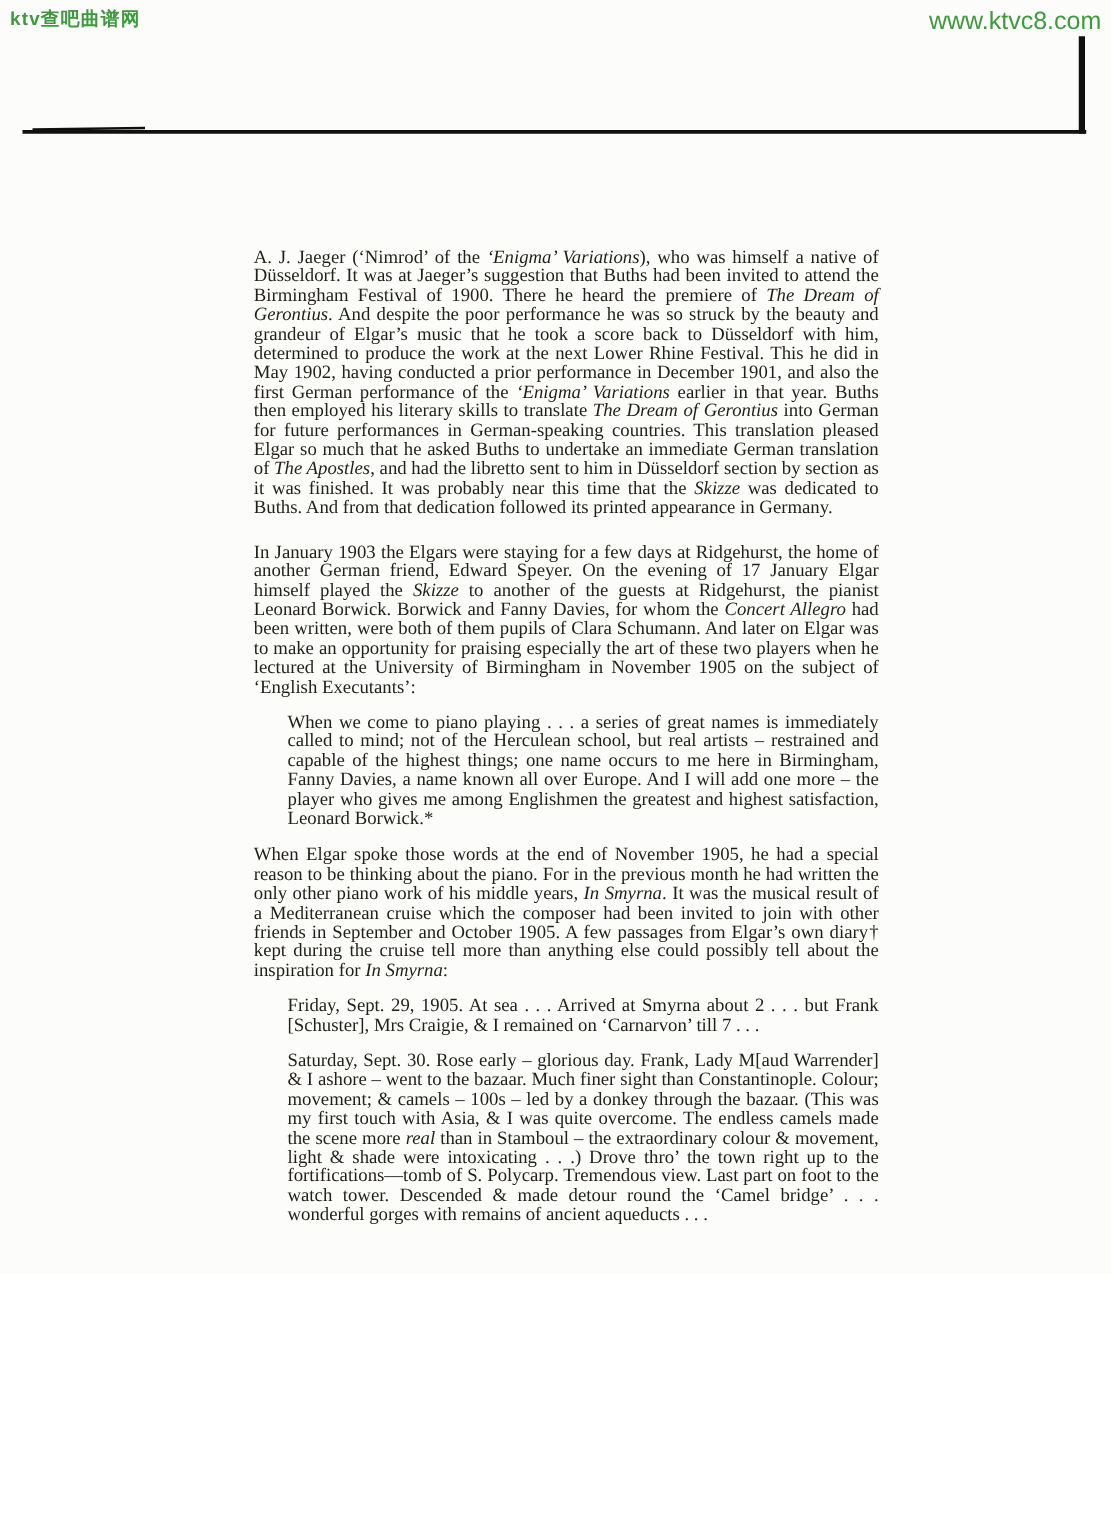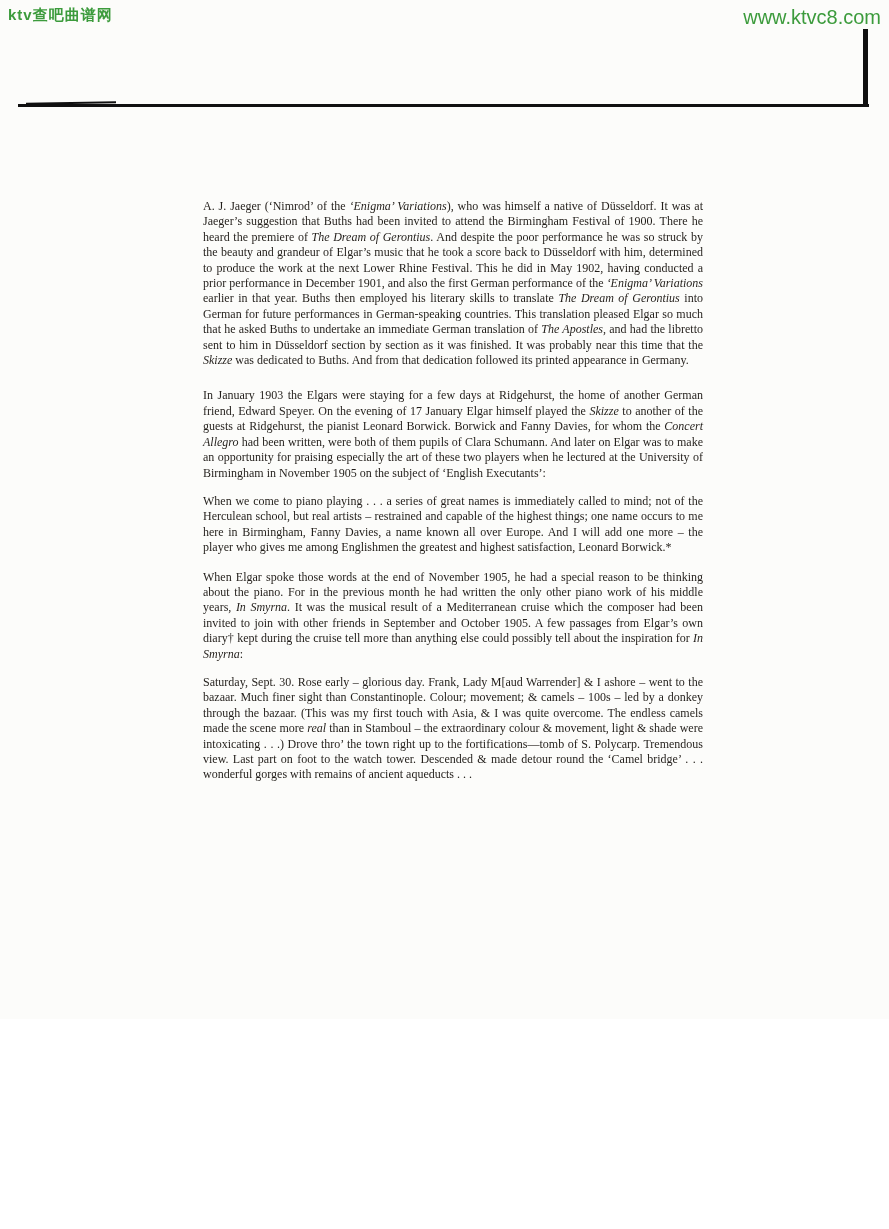--- a/index.html
+++ b/index.html
@@ -27,26 +27,26 @@
   .wm-br .orange{color:var(--orange); letter-spacing:0;}
   
   .scan-hline{position:absolute; left:18px; top:104px; width:851px; height:3px; background:var(--line);}
   .scan-hline::before{content:""; position:absolute; left:8px; top:-2px; width:90px; height:2px; background:var(--line); transform:rotate(-0.8deg);}
   .scan-vline{position:absolute; left:863px; top:29px; width:5px; height:78px; background:var(--line);}
   .scan-dash{position:absolute; left:18px; top:1195px; width:17px; height:2px; background:#3d3d3d; transform:rotate(-2deg);}
   .scan-dash::after{content:""; position:absolute; left:20px; top:-1px; width:5px; height:2px; background:#9a9a9a;}
   
   .text-column{
     position:absolute; left:203px; top:199px; width:500px;
-    font-size:12px; line-height:15.4px; color:var(--ink);
+    font-size:15px; line-height:15.4px; color:var(--ink);
     text-align:justify;
   }
   .text-column p{margin:0; padding:0;}
   .text-column p.paragraph{margin-top:20px;}
-  .text-column p.quote{margin-top:13px; }
+  .text-column p.quote{margin-top:13px; margin-left:27px;}
   .text-column p.quote + p.paragraph{margin-top:14px;}
   .text-column p:first-child{margin-top:0;}
   
   .footnote-rule{position:absolute; left:202px; top:1030px; width:500px; height:2px; background:var(--line);}
   .footnotes{
     position:absolute; left:189px; top:1043px; width:500px;
     font-size:10px; line-height:14.8px; color:var(--ink);
     text-align:justify;
   }
   .footnotes p{margin:0 0 6px 0; padding:0;}
@@ -62,20 +62,21 @@
   <div class="wm wm-tr">www.ktvc8.com</div>
 
   <div class="scan-hline"></div>
   <div class="scan-vline"></div>
 
   <div class="text-column">
       <p class="paragraph"><span>A. J. Jaeger (‘Nimrod’ of the </span><i>‘Enigma’ Variations</i><span>), who was himself a native of Düsseldorf. It was at Jaeger’s suggestion that Buths had been invited to attend the Birmingham Festival of 1900. There he heard the premiere of </span><i>The Dream of Gerontius</i><span>. And despite the poor performance he was so struck by the beauty and grandeur of Elgar’s music that he took a score back to Düsseldorf with him, determined to produce the work at the next Lower Rhine Festival. This he did in May 1902, having conducted a prior performance in December 1901, and also the first German performance of the </span><i>‘Enigma’ Variations</i><span> earlier in that year. Buths then employed his literary skills to translate </span><i>The Dream of Gerontius</i><span> into German for future performances in German-speaking countries. This translation pleased Elgar so much that he asked Buths to undertake an immediate German translation of </span><i>The Apostles</i><span>, and had the libretto sent to him in Düsseldorf section by section as it was finished. It was probably near this time that the </span><i>Skizze</i><span> was dedicated to Buths. And from that dedication followed its printed appearance in Germany.</span></p>
       <p class="paragraph"><span>In January 1903 the Elgars were staying for a few days at Ridgehurst, the home of another German friend, Edward Speyer. On the evening of 17 January Elgar himself played the </span><i>Skizze</i><span> to another of the guests at Ridgehurst, the pianist Leonard Borwick. Borwick and Fanny Davies, for whom the </span><i>Concert Allegro</i><span> had been written, were both of them pupils of Clara Schumann. And later on Elgar was to make an opportunity for praising especially the art of these two players when he lectured at the University of Birmingham in November 1905 on the subject of ‘English Executants’:</span></p>
       <p class="quote"><span>When we come to piano playing . . . a series of great names is immediately called to mind; not of the Herculean school, but real artists – restrained and capable of the highest things; one name occurs to me here in Birmingham, Fanny Davies, a name known all over Europe. And I will add one more – the player who gives me among Englishmen the greatest and highest satisfaction, Leonard Borwick.*</span></p>
       <p class="paragraph"><span>When Elgar spoke those words at the end of November 1905, he had a special reason to be thinking about the piano. For in the previous month he had written the only other piano work of his middle years, </span><i>In Smyrna</i><span>. It was the musical result of a Mediterranean cruise which the composer had been invited to join with other friends in September and October 1905. A few passages from Elgar’s own diary† kept during the cruise tell more than anything else could possibly tell about the inspiration for </span><i>In Smyrna</i><span>:</span></p>
+      <p class="quote"><span>Friday, Sept. 29, 1905. At sea . . . Arrived at Smyrna about 2 . . . but Frank [Schuster], Mrs Craigie, &amp; I remained on ‘Carnarvon’ till 7 . . .</span></p>
       <p class="quote"><span>Saturday, Sept. 30. Rose early – glorious day. Frank, Lady M[aud Warrender] &amp; I ashore – went to the bazaar. Much finer sight than Constantinople. Colour; movement; &amp; camels – 100s – led by a donkey through the bazaar. (This was my first touch with Asia, &amp; I was quite overcome. The endless camels made the scene more </span><i>real</i><span> than in Stamboul – the extraordinary colour &amp; movement, light &amp; shade were intoxicating . . .) Drove thro’ the town right up to the fortifications—tomb of S. Polycarp. Tremendous view. Last part on foot to the watch tower. Descended &amp; made detour round the ‘Camel bridge’ . . . wonderful gorges with remains of ancient aqueducts . . .</span></p>
     </div>
 
   <div class="footnote-rule"></div>
   <div class="footnotes">
       <p class="footnote"><span>*</span><i>A Future for English Music and other lectures,</i><span> edited P. M. Young (London: Dennis Dobson, 1968) pp. 127, 129.</span></p>
     </div>
 
   <div class="scan-dash"></div>
 

